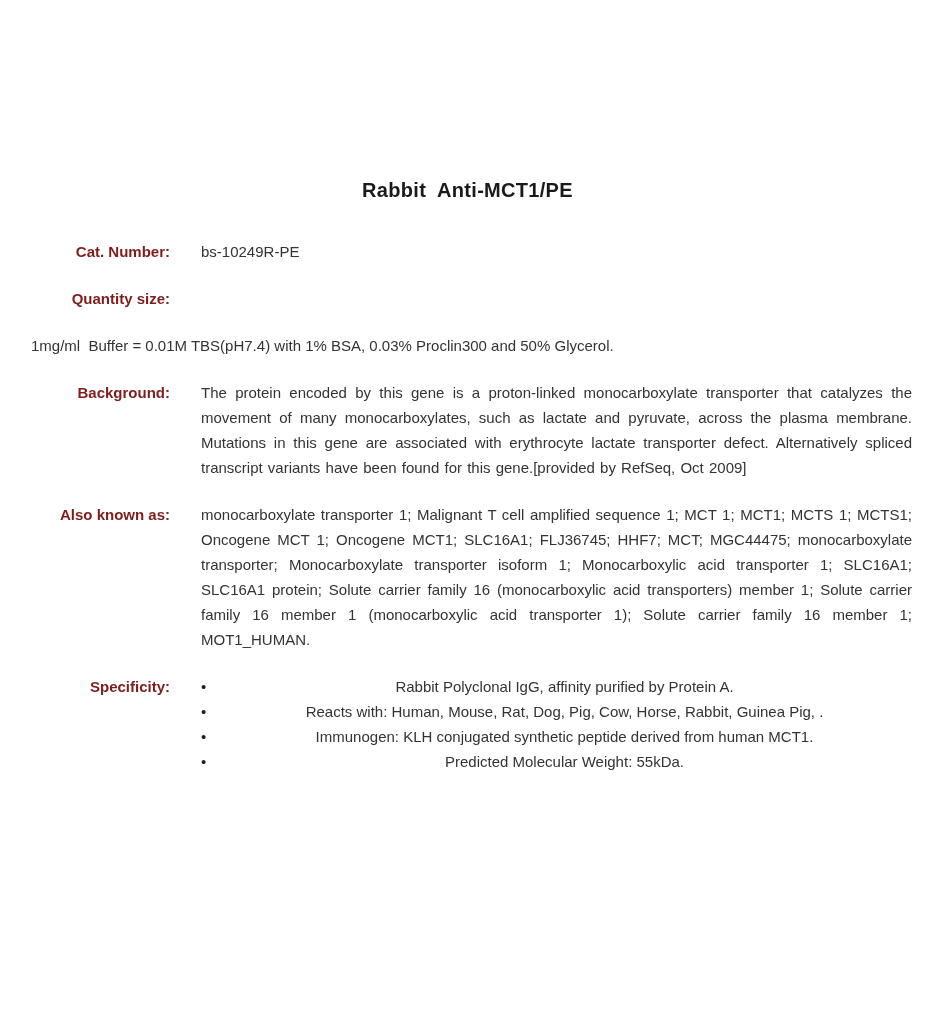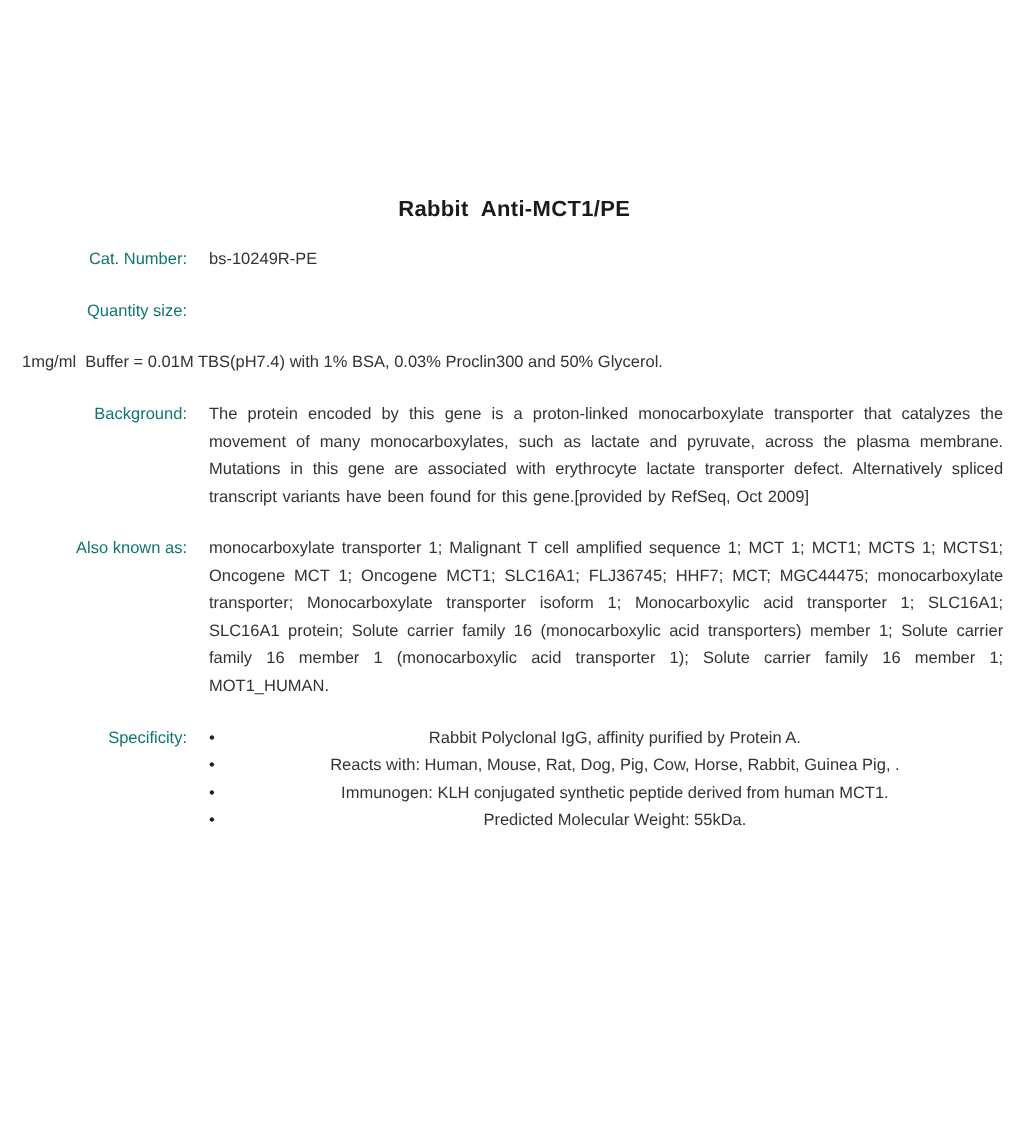--- a/index.html
+++ b/index.html
@@ -20,42 +20,42 @@
     height: 1024px;
     padding-top: 176px;
     background: #ffffff;
   }
   .doc-title {
     text-align: center;
     font-size: 20px;
     font-weight: bold;
     color: #1a1a1a;
     line-height: 28px;
-    margin: 0 0 19px 0;
+    margin: 0 0 35px 0;
     white-space: pre;
     letter-spacing: 0.3px;
   }
   .field-row {
     display: flex;
     align-items: flex-start;
     margin-bottom: 22px;
     font-size: 15px;
     line-height: 25px;
   }
   .field-label {
     flex: 0 0 170px;
     width: 170px;
     text-align: right;
-    font-weight: normal;
-    color: #0f766e;
+    font-weight: bold;
+    color: #7f1d1d;
     white-space: nowrap;
   }
   .field-value {
     flex: 1 1 auto;
-    margin-left: 20px;
+    margin-left: 31px;
     margin-right: 23px;
     color: #333333;
   }
   .field-value.single {
     white-space: pre-wrap;
   }
   .field-value.justified {
     text-align: justify;
     word-spacing: 1px;
   }

